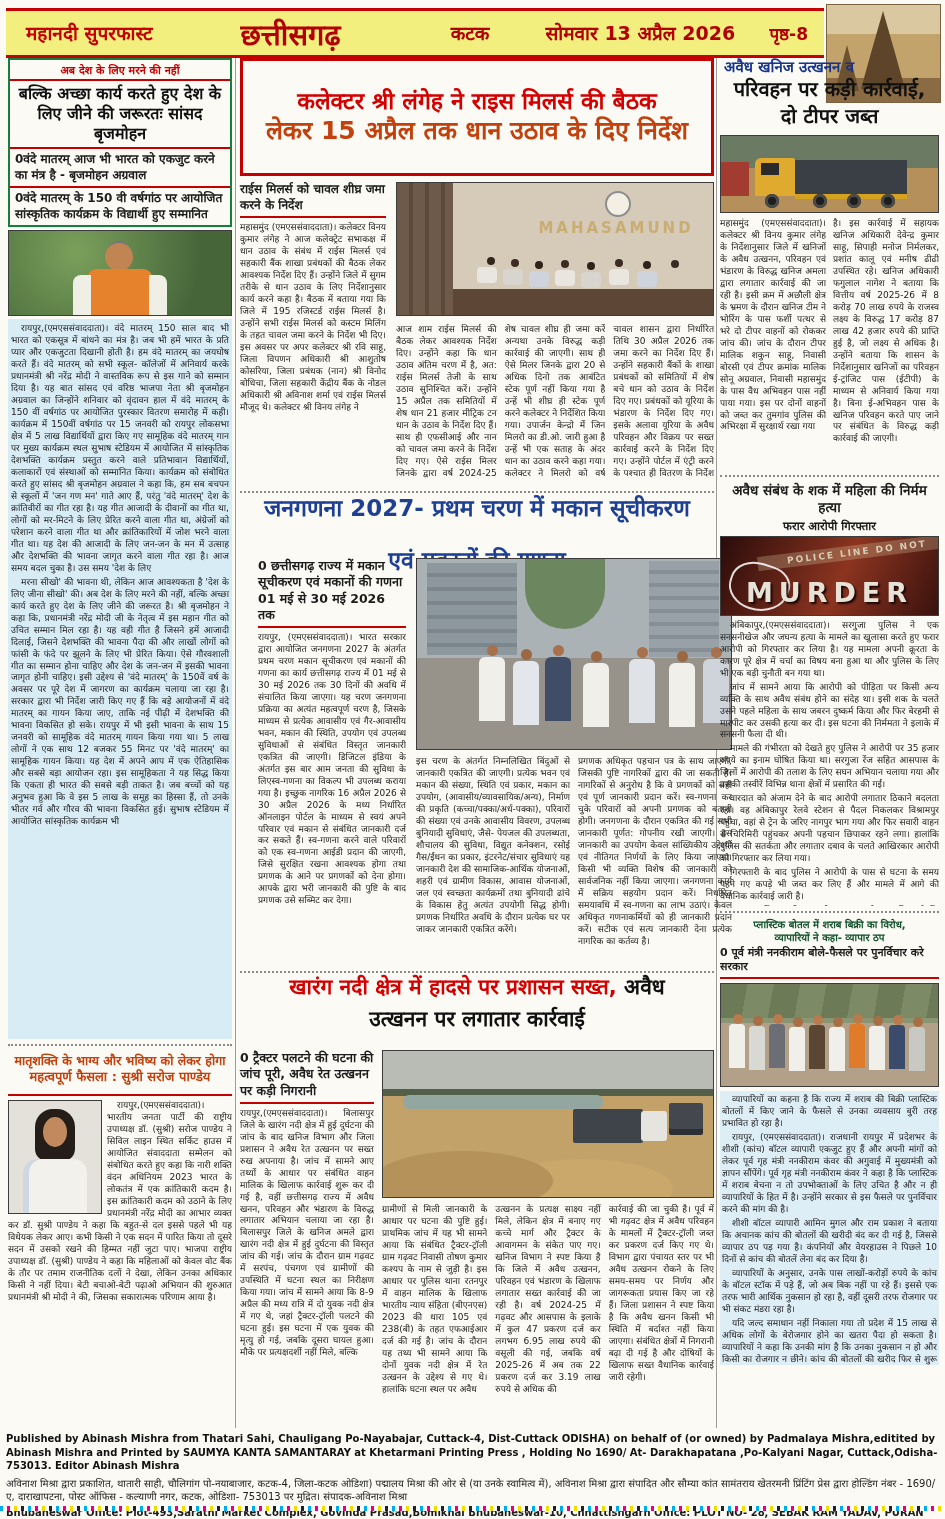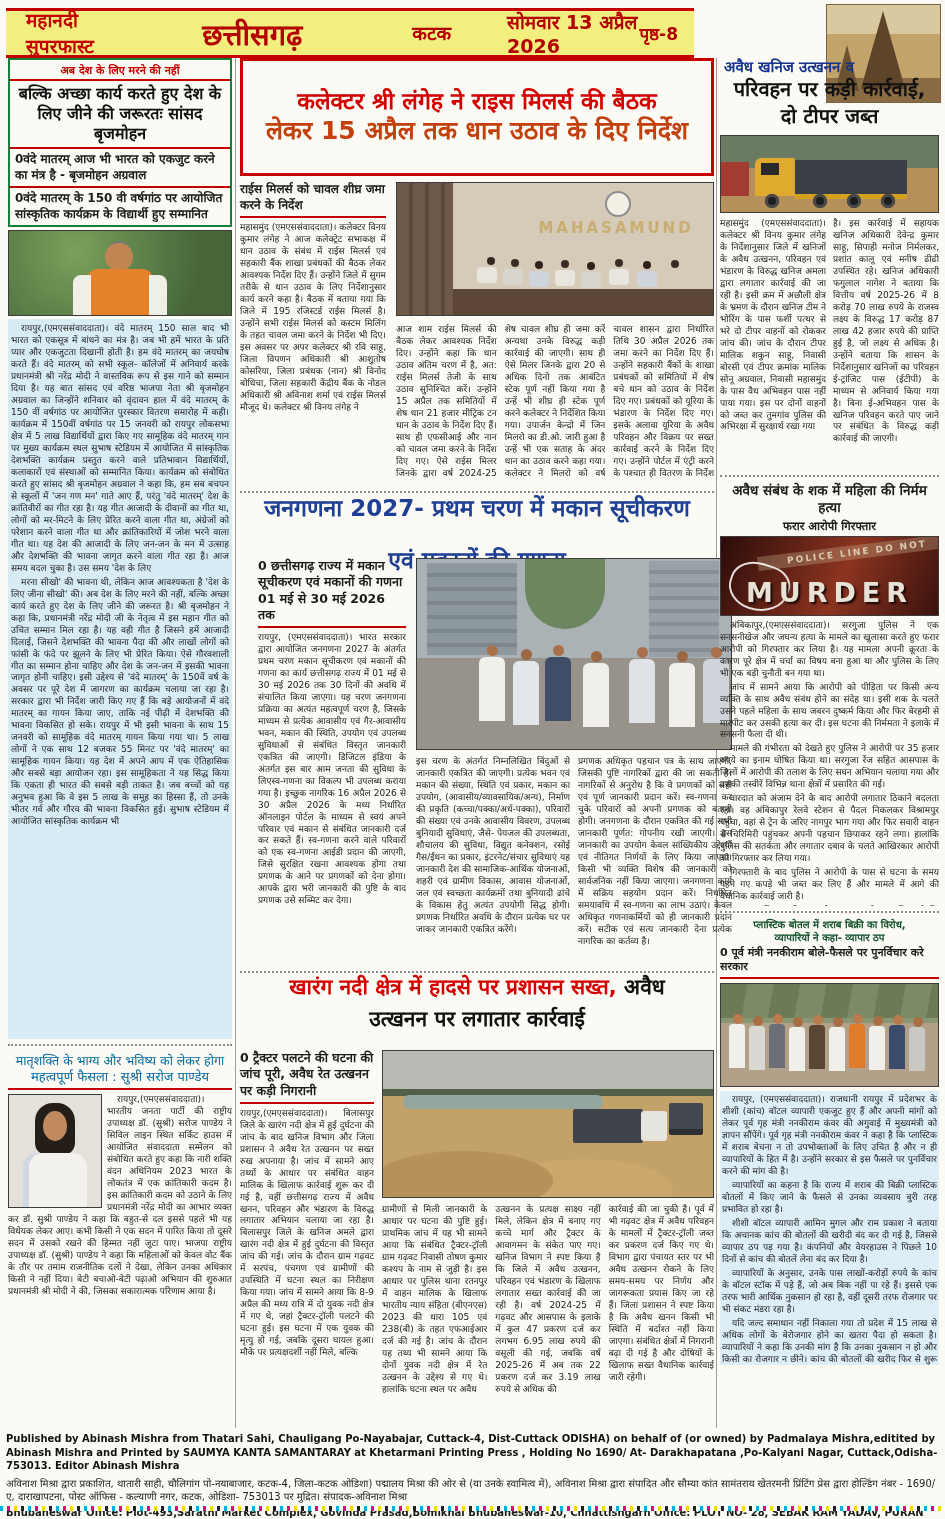--- a/index.html
+++ b/index.html
@@ -1,19 +1,19 @@
 <!DOCTYPE html>
 <html lang="hi"><head>
 <meta charset="utf-8">
 <style>
   html,body{margin:0;padding:0;}
   body{width:945px;height:1519px;position:relative;background:#fbfaf4;font-family:"DejaVu Sans","Liberation Sans",sans-serif;color:#1c1c1c;overflow:hidden;}
   .abs{position:absolute;}
   
-  .masthead{left:6px;top:8px;width:688px;height:50px;background:#f3ef7e;border-top:3px solid #c40000;border-bottom:3px solid #c40000;display:flex;align-items:center;box-sizing:border-box;}
+  .masthead{left:6px;top:8px;width:818px;height:50px;background:#f3ef7e;border-top:3px solid #c40000;border-bottom:3px solid #c40000;display:flex;align-items:center;box-sizing:border-box;}
   .mh-name{font-size:19px;font-weight:bold;color:#c40000;margin-left:20px;}
   .mh-ed{font-size:29px;font-weight:bold;color:#b30000;margin-left:88px;}
   .mh-city{font-size:19px;font-weight:bold;color:#b30000;margin-left:110px;}
   .mh-date{font-size:19px;font-weight:bold;color:#b30000;margin-left:56px;}
   .mh-page{font-size:17px;font-weight:bold;color:#b30000;margin-left:auto;margin-right:16px;}
   .temple{left:826px;top:4px;width:113px;height:97px;border:1px solid #7a6240;background:linear-gradient(#d9c8a0 0 30%,#c2a36b 30% 75%,#8a6b43 75%);overflow:hidden;}
   .temple .tower{position:absolute;left:34px;top:6px;width:44px;height:78px;background:#5e452a;clip-path:polygon(50% 0,78% 55%,100% 100%,0 100%,22% 55%);}
   .temple .tower2{position:absolute;left:8px;top:40px;width:24px;height:46px;background:#6d5232;clip-path:polygon(50% 0,100% 100%,0 100%);}
   
   .vline{width:0;border-left:1px solid #9c9c9c;top:58px;height:1370px;}
@@ -28,21 +28,21 @@
   .lt-kicker{color:#c40000;font-weight:bold;font-size:11px;text-align:center;padding:2px 3px;border-bottom:2px solid #c40000;}
   .lt-head{font-size:16px;font-weight:bold;text-align:center;line-height:1.25;padding:3px 4px;border-bottom:2px solid #c40000;color:#101010;}
   .lt-sub{font-size:12px;font-weight:bold;line-height:1.3;padding:3px 5px;}
   .lt-sub1{border-bottom:2px solid #c40000;}
   .port-man{width:100%;height:86px;margin-top:3px;background:radial-gradient(circle at 30% 25%,#7ba05b,#46663a 75%);}
   .port-man .head{position:absolute;left:96px;top:12px;width:28px;height:28px;border-radius:50%;background:#c08552;box-shadow:0 -4px 0 -2px #777;}
   .port-man .vest{position:absolute;left:78px;top:38px;width:66px;height:48px;background:#e6822b;border-radius:10px 10px 0 0;}
   .port-man .shirtL{position:absolute;left:64px;top:44px;width:18px;height:42px;background:#efefe6;border-radius:8px 0 0 0;}
   .port-man .shirtR{position:absolute;left:140px;top:44px;width:18px;height:42px;background:#efefe6;border-radius:0 8px 0 0;}
   .lt-body{background:#d8ecf6;padding:4px 3px;height:712px;overflow:hidden;margin-top:3px;}
-  .pd-head{text-align:center;font-weight:normal;color:#0369a1;line-height:1.25;padding:2px 0 3px 0;border-bottom:2px solid #c40000;}
+  .pd-head{text-align:center;font-weight:bold;color:#c2410c;line-height:1.25;padding:2px 0 9px 0;border-bottom:2px solid #c40000;}
   .pd-h1{font-size:12.5px;display:block;}
   .pd-h2{font-size:13px;display:block;}
   .pd-body{margin-top:4px;height:300px;overflow:hidden;}
   .port-woman{float:left;width:92px;height:112px;border:1px solid #3c3c3c;background:#e4e1da;position:relative;margin:0 5px 2px 0;}
   .port-woman .hair{position:absolute;left:26px;top:8px;width:40px;height:52px;border-radius:18px 18px 12px 12px;background:#241d18;}
   .port-woman .face{position:absolute;left:34px;top:16px;width:24px;height:30px;border-radius:50%;background:#c18a5e;}
   .port-woman .dress{position:absolute;left:14px;top:58px;width:64px;height:54px;background:#f2f1ec;border-radius:14px 14px 0 0;box-shadow:inset 6px 0 0 #cfd8e2;}
   
   .centerzone{left:240px;top:58px;width:474px;height:1368px;}
   .rice-headbox{position:absolute;left:0;top:0;width:474px;height:118px;border:3px solid #c40000;box-sizing:border-box;text-align:center;display:flex;flex-direction:column;justify-content:center;}
@@ -283,22 +283,22 @@
 
   <div class="bt-head">प्लास्टिक बोतल में शराब बिक्री का विरोध,</div>
   <div class="bt-head">व्यापारियों ने कहा- व्यापार ठप</div>
   <div class="bt-sub">0 पूर्व मंत्री ननकीराम बोले-फैसले पर पुनर्विचार करे सरकार</div>
   <div class="photo group">
     <div class="canopy"></div>
     <div class="heads"></div>
     <div class="shirts"></div>
   </div>
   <div class="bt-body body9">
+    <p>व्यापारियों का कहना है कि राज्य में शराब की बिक्री प्लास्टिक बोतलों में किए जाने के फैसले से उनका व्यवसाय बुरी तरह प्रभावित हो रहा है।</p>
     <p>रायपुर, (एमएससंवाददाता)। राजधानी रायपुर में प्रदेशभर के शीशी (कांच) बॉटल व्यापारी एकजुट हुए हैं और अपनी मांगों को लेकर पूर्व गृह मंत्री ननकीराम कंवर की अगुवाई में मुख्यमंत्री को ज्ञापन सौंपेंगे। पूर्व गृह मंत्री ननकीराम कंवर ने कहा है कि प्लास्टिक में शराब बेचना न तो उपभोक्ताओं के लिए उचित है और न ही व्यापारियों के हित में है। उन्होंने सरकार से इस फैसले पर पुनर्विचार करने की मांग की है।</p>
-    <p>व्यापारियों का कहना है कि राज्य में शराब की बिक्री प्लास्टिक बोतलों में किए जाने के फैसले से उनका व्यवसाय बुरी तरह प्रभावित हो रहा है।</p>
     <p>शीशी बॉटल व्यापारी आमिन मुगल और राम प्रकाश ने बताया कि अचानक कांच की बोतलों की खरीदी बंद कर दी गई है, जिससे व्यापार ठप पड़ गया है। कंपनियों और वेयरहाउस ने पिछले 10 दिनों से कांच की बोतलें लेना बंद कर दिया है।</p>
     <p>व्यापारियों के अनुसार, उनके पास लाखों-करोड़ों रुपये के कांच के बॉटल स्टॉक में पड़े हैं, जो अब बिक नहीं पा रहे हैं। इससे एक तरफ भारी आर्थिक नुकसान हो रहा है, वहीं दूसरी तरफ रोजगार पर भी संकट मंडरा रहा है।</p>
     <p>यदि जल्द समाधान नहीं निकाला गया तो प्रदेश में 15 लाख से अधिक लोगों के बेरोजगार होने का खतरा पैदा हो सकता है। व्यापारियों ने कहा कि उनकी मांग है कि उनका नुकसान न हो और किसी का रोजगार न छीने। कांच की बोतलों की खरीद फिर से शुरू की जाए।</p>
   </div>
 </div>
 
 <div class="abs footer">
   <div class="f-en">Published by Abinash Mishra from  Thatari Sahi, Chauligang Po-Nayabajar, Cuttack-4, Dist-Cuttack ODISHA) on behalf of (or owned) by Padmalaya Mishra,editited by Abinash Mishra and  Printed by SAUMYA KANTA SAMANTARAY at Khetarmani Printing Press , Holding No 1690/ At- Darakhapatana ,Po-Kalyani Nagar, Cuttack,Odisha- 753013. Editor Abinash Mishra</div>
   <div class="f-hi">अविनाश मिश्रा द्वारा प्रकाशित, थातारी साही, चौलिगांग पो-नयाबाजार, कटक-4, जिला-कटक ओडिशा) पद्मालय मिश्रा की ओर से (या उनके स्वामित्व में), अविनाश मिश्रा द्वारा संपादित और सौम्या कांत सामंतराय खेतरमनी प्रिंटिंग प्रेस द्वारा होल्डिंग नंबर - 1690/ए, दाराखापटना, पोस्ट ऑफिस - कल्याणी नगर, कटक, ओडिशा- 753013 पर मुद्रित। संपादक-अविनाश मिश्रा</div>
   <div class="f-off">Bhubaneswar Office: Plot-493,Sarathi Market Complex, Govinda Prasad,Bomikhal Bhubaneswar-10, Chhattishgarh Office: PLOT NO- 28, SEBAK RAM YADAV, PURAN RAVAN VATA, WORD NO- 16 , MAHASAMUND,Pin- 493445, Mo. 9556437592.</div>

